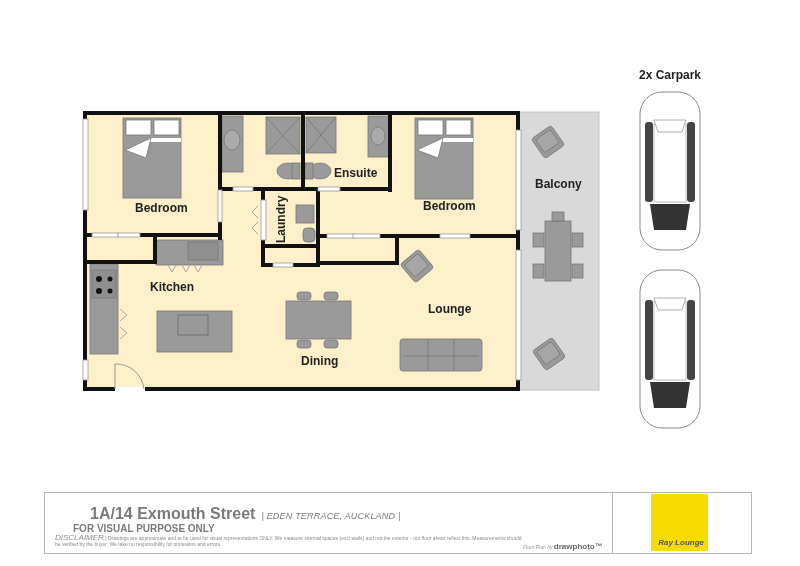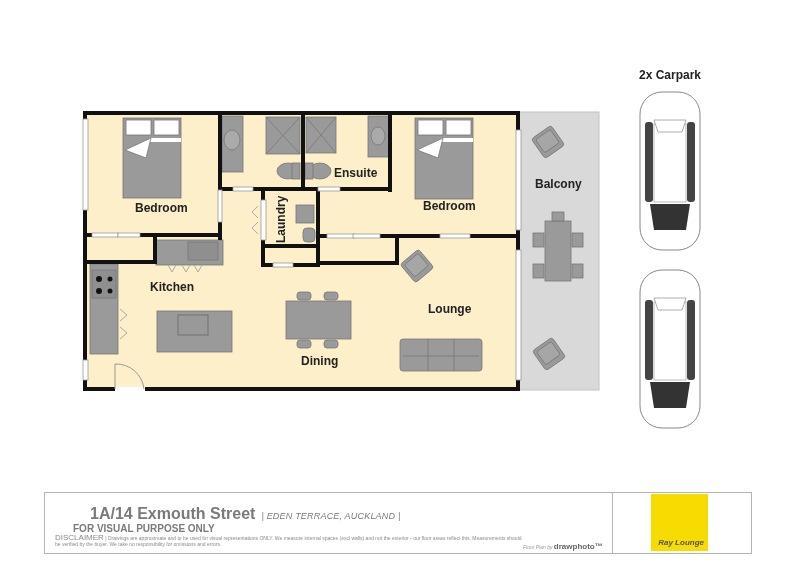--- a/index.html
+++ b/index.html
@@ -5,21 +5,21 @@
   html, body { margin:0; padding:0; background:#ffffff; }
   body { width:800px; height:566px; position:relative; overflow:hidden; font-family:"Liberation Sans", "DejaVu Sans", sans-serif; }
   #plan { position:absolute; left:0; top:0; width:800px; height:566px; }
   .room-label { font-family:"Liberation Sans", sans-serif; font-weight:bold; font-size:12px; fill:#222; }
   .footer { position:absolute; left:44px; top:492px; width:708px; height:62px; border:1px solid #b5b5b5; box-sizing:border-box; }
   .footer .divider { position:absolute; left:567px; top:0; width:1px; height:60px; background:#b5b5b5; }
   .addr { position:absolute; left:10px; top:12px; font-size:16px; font-weight:bold; color:#7a7a7a; white-space:nowrap;margin-left:35px; }
   .addr .sub { font-size:9px; font-weight:normal; font-style:italic; color:#7a7a7a; margin-left:6px; letter-spacing:0.2px; }
   .fvp { position:absolute; left:28px; top:30px; font-size:10px; font-weight:bold; color:#7a7a7a; }
   .disc { position:absolute; left:10px; top:42px; width:470px; font-size:5px; line-height:6px; color:#8a8a8a; }
-  .disc .dt { font-size:8px; color:#8a8a8a; }
+  .disc .dt { font-size:8px; font-style:italic; color:#8a8a8a; }
   .credit { position:absolute; left:478px; top:49px; font-size:5px; font-style:italic; color:#999; white-space:nowrap; }
   .credit b { font-style:normal; font-size:8px; color:#666; font-weight:bold; }
   .rw { position:absolute; left:651px; top:494px; width:57px; height:57px; background:#f6dc00; }
   .rw span { position:absolute; right:4px; bottom:4px; font-size:8px; font-weight:bold; font-style:italic; color:#555; }
 </style>
 </head>
 <body>
 
 <svg id="plan" viewBox="0 0 800 566" xmlns="http://www.w3.org/2000/svg">
 

